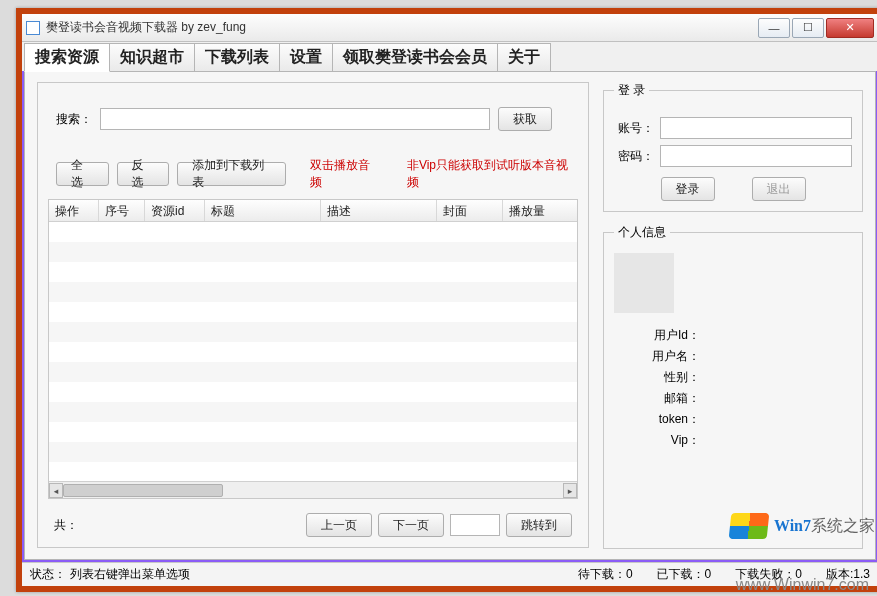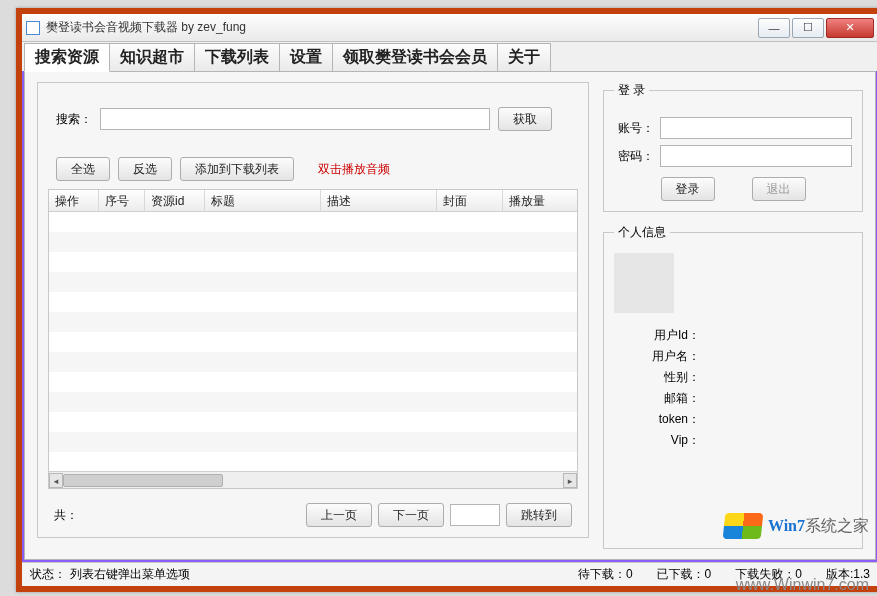--- a/index.html
+++ b/index.html
@@ -229,21 +229,21 @@
     display:flex;
     align-items:center;
     padding: 0 8px;
     gap: 24px;
     font-size:12px;
     position:relative;
   }
   .statusbar .grow { flex:1; }
   .watermark {
     position:absolute;
-    right:6px; bottom:20px;
+    right:0; bottom:20px;
     display:flex; align-items:center; gap:6px;
     opacity:0.9;
     pointer-events:none;
   }
   .watermark .flag {
     width:38px; height:26px;
     background: conic-gradient(#ff5a00 0 25%, #5fb400 0 50%, #0078d7 0 75%, #ffd400 0 100%);
     border-radius:4px;
     transform: skewX(-6deg);
   }
@@ -287,20 +287,21 @@
           <span class="btn">获取</span>
         </div>
 
         <div class="actionrow">
           <span class="btn">全选</span>
           <span class="btn">反选</span>
           <span class="btn">添加到下载列表</span>
           <span style="width:8px;"></span>
           <span class="redtext">双击播放音频</span>
           <span style="width:14px;"></span>
+          <span class="redtext">非Vip只能获取到试听版本音视频</span>
         </div>
 
         <div class="tablewrap">
           <div class="thead">
             <div class="th" style="width:50px">操作</div>
             <div class="th" style="width:46px">序号</div>
             <div class="th" style="width:60px">资源id</div>
             <div class="th" style="width:116px">标题</div>
             <div class="th" style="width:116px">描述</div>
             <div class="th" style="width:66px">封面</div>

